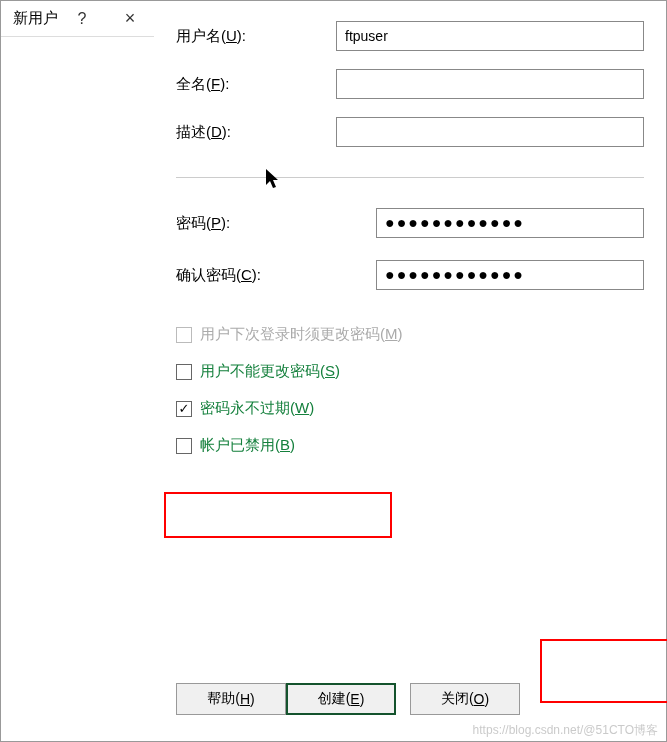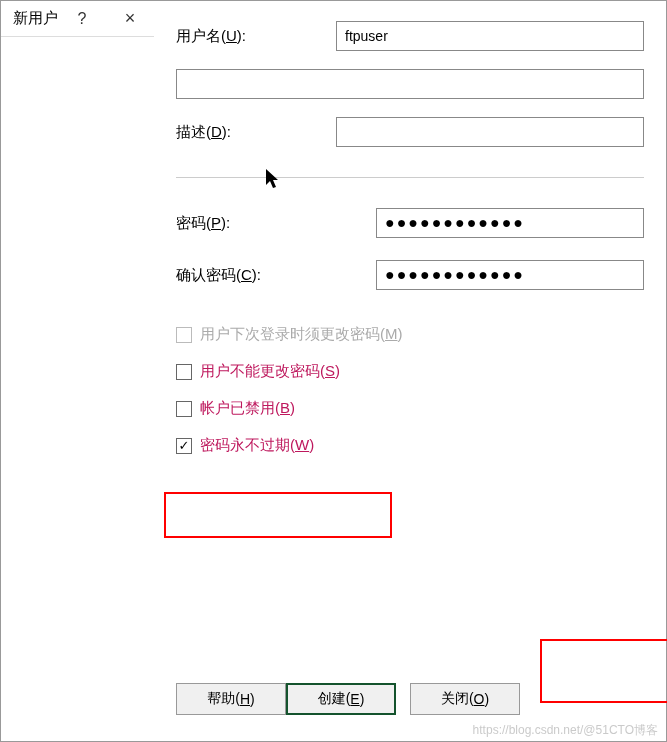--- a/index.html
+++ b/index.html
@@ -116,21 +116,21 @@
       border-color: #bbb;
       background: #fff;
     }
     .checkbox.checked::after {
       content: '✓';
       font-size: 13px;
       color: #000;
       line-height: 1;
     }
     .checkbox-label {
-      color: #be185d;
+      color: #15803d;
     }
     .checkbox-label.disabled {
       color: #aaa;
     }
     .highlight-box {
       position: absolute;
       border: 2px solid #ff0000;
       pointer-events: none;
     }
     .highlight-1 {
@@ -210,20 +210,23 @@
   <div class="content">
 
     <div class="form-row">
       <div class="form-label">
         <span>用户名(</span><span class="underline">U</span><span>):</span>
       </div>
       <input class="form-input" value="ftpuser" style="">
     </div>
 
     <div class="form-row">
+      <div class="form-label">
+        <span>全名(</span><span class="underline">F</span><span>):</span>
+      </div>
       <input class="form-input" value="" style="">
     </div>
 
     <div class="form-row">
       <div class="form-label">
         <span>描述(</span><span class="underline">D</span><span>):</span>
       </div>
       <input class="form-input" value="" style="">
     </div>
 
@@ -254,30 +257,30 @@
       </div>
 
       <div class="checkbox-row">
         <span class="checkbox"></span>
         <span class="checkbox-label">
           <span>用户不能更改密码(</span><span class="underline">S</span><span>)</span>
         </span>
       </div>
 
       <div class="checkbox-row">
+        <span class="checkbox checked"></span>
+        <span class="checkbox-label">
+          <span>密码永不过期(</span><span class="underline">W</span><span>)</span>
+        </span>
+      </div>
+
+      <div class="checkbox-row">
         <span class="checkbox"></span>
         <span class="checkbox-label">
           <span>帐户已禁用(</span><span class="underline">B</span><span>)</span>
-        </span>
-      </div>
-
-      <div class="checkbox-row">
-        <span class="checkbox checked"></span>
-        <span class="checkbox-label">
-          <span>密码永不过期(</span><span class="underline">W</span><span>)</span>
         </span>
       </div>
     </div>
 
     <div class="highlight-box highlight-1"></div>
     <div class="highlight-box highlight-2"></div>
 
     <div class="button-row">
       <button class="btn">
         <span>帮助(</span>

